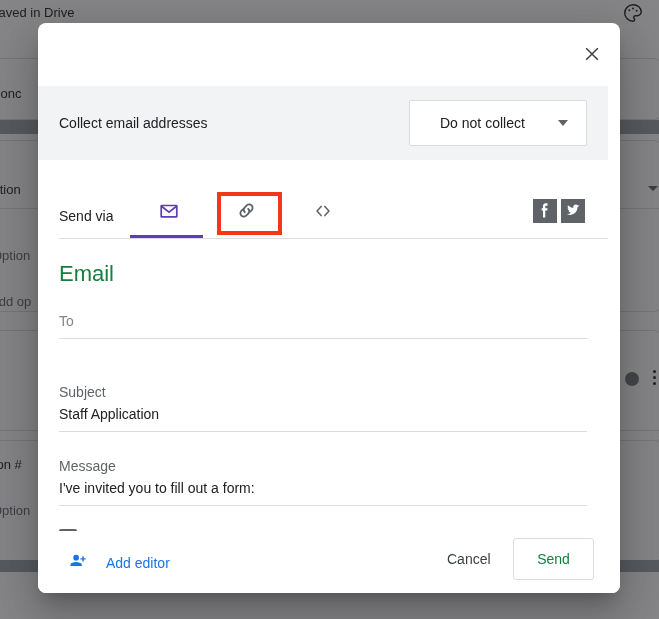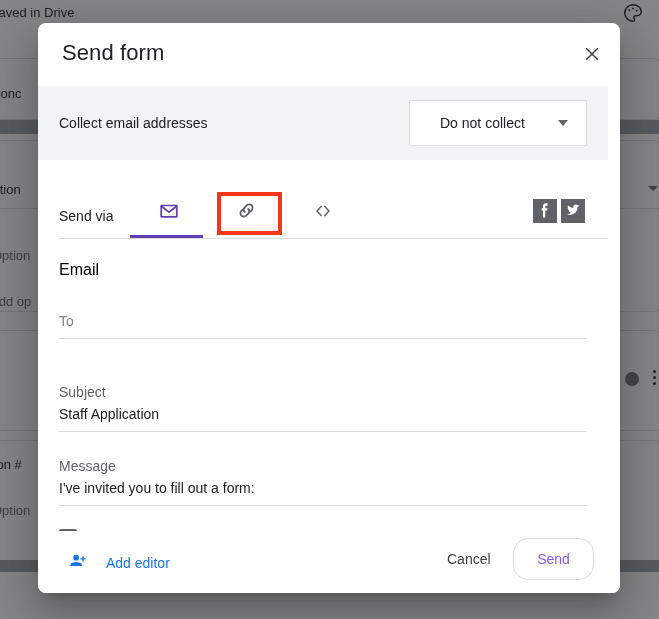--- a/index.html
+++ b/index.html
@@ -246,22 +246,22 @@
 
   
   .email-section {
     position: absolute;
     left: 0; top: 216px;
     width: 570px;
   }
   .email-heading {
     position: absolute;
     left: 21px; top: 22px;
-    font-size: 16px;
-    color: #000000;
+    font-size: 22px;
+    color: #15803d;
   }
   .field {
     position: absolute;
     left: 21px;
     width: 528px;
   }
   .field-caption {
     font-size: 14px;
     color: #5f6368;
     display: block;
@@ -335,23 +335,23 @@
     color: #3c4043;
     cursor: pointer;
     font-family: "Liberation Sans", sans-serif;
   }
   .btn-send {
     position: absolute;
     left: 475px; top: 7px;
     width: 81px; height: 42px;
     background: #ffffff;
     border: 1px solid #dadce0;
-    border-radius: 15px;
-    font-size: 14px;
-    color: #8b5cf6;
+    border-radius: 3px;
+    font-size: 14px;
+    color: #15803d;
     cursor: pointer;
     font-family: "Liberation Sans", sans-serif;
   }
 </style>
 </head>
 <body>
 
 <div class="app-bg">
 
   <div class="bg-topbar"></div>
@@ -392,21 +392,20 @@
   <div class="bg-text muted" style="left:-10px; top:294px;">Add op</div>
   <div class="bg-text" style="left:-10px; top:457px;">tion #</div>
   <div class="bg-text muted" style="left:-8px; top:503px;">Option</div>
 </div>
 
 <div class="scrim"></div>
 
 <div class="dialog">
 
   <div class="dlg-header">
-    <div class="dlg-title">Send form</div>
     <button class="dlg-close">
       <svg viewBox="0 0 24 24" width="20" height="20" fill="none" stroke="currentColor" stroke-width="1.8">
         <path d="M5 5 L19 19 M19 5 L5 19"></path>
       </svg>
     </button>
   </div>
 
   <div class="collect-row">
     <div class="collect-label">Collect email addresses</div>
     <div class="collect-select">

